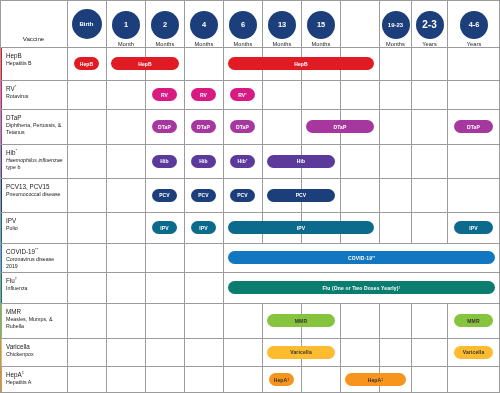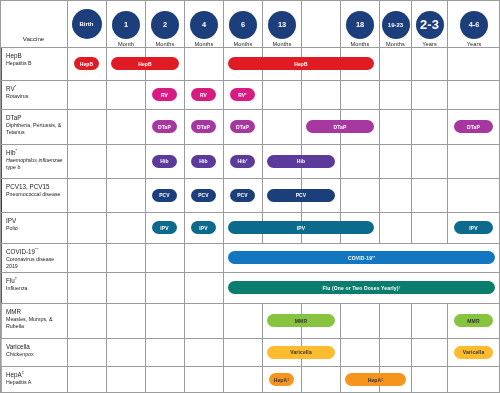--- a/index.html
+++ b/index.html
@@ -74,30 +74,30 @@
         <div class="hdr-unit">Months</div>
       </div>
       <div class="hdr-cell" style="left: 223px; top: 0px; width: 39px; height: 47px;">
         <div class="circle" style="width: 28px; height: 28px; font-size: 7.4px;">6</div>
         <div class="hdr-unit">Months</div>
       </div>
       <div class="hdr-cell" style="left: 262px; top: 0px; width: 39px; height: 47px;">
         <div class="circle" style="width: 28px; height: 28px; font-size: 7.4px;">13</div>
         <div class="hdr-unit">Months</div>
       </div>
-      <div class="hdr-cell" style="left: 340px; top: 0px; width: 39px; height: 47px;">
-        <div class="circle" style="width: 28px; height: 28px; font-size: 7.4px;">18</div>
+      <div class="hdr-cell" style="left: 301px; top: 0px; width: 39px; height: 47px;">
+        <div class="circle" style="width: 28px; height: 28px; font-size: 7.4px;">15</div>
         <div class="hdr-unit">Months</div>
       </div>
       <div class="hdr-cell" style="left: 379px; top: 0px; width: 32px; height: 47px;">
         <div class="circle" style="width: 28px; height: 28px; font-size: 6px;">19-23</div>
         <div class="hdr-unit">Months</div>
       </div>
       <div class="hdr-cell" style="left: 411px; top: 0px; width: 36px; height: 47px;">
-        <div class="circle" style="width: 28px; height: 28px; font-size: 13px;">2-3</div>
+        <div class="circle" style="width: 28px; height: 28px; font-size: 10px;">2-3</div>
         <div class="hdr-unit">Years</div>
       </div>
       <div class="hdr-cell" style="left: 447px; top: 0px; width: 53px; height: 47px;">
         <div class="circle" style="width: 28px; height: 28px; font-size: 7.4px;">4-6</div>
         <div class="hdr-unit">Years</div>
       </div>
       <div class="hline" style="left: 0px; top: 47px; width: 500px;"></div>
       <div class="hline" style="left: 0px; top: 80px; width: 500px;"></div>
       <div class="hline" style="left: 0px; top: 109px; width: 500px;"></div>
       <div class="hline" style="left: 0px; top: 144px; width: 500px;"></div>

